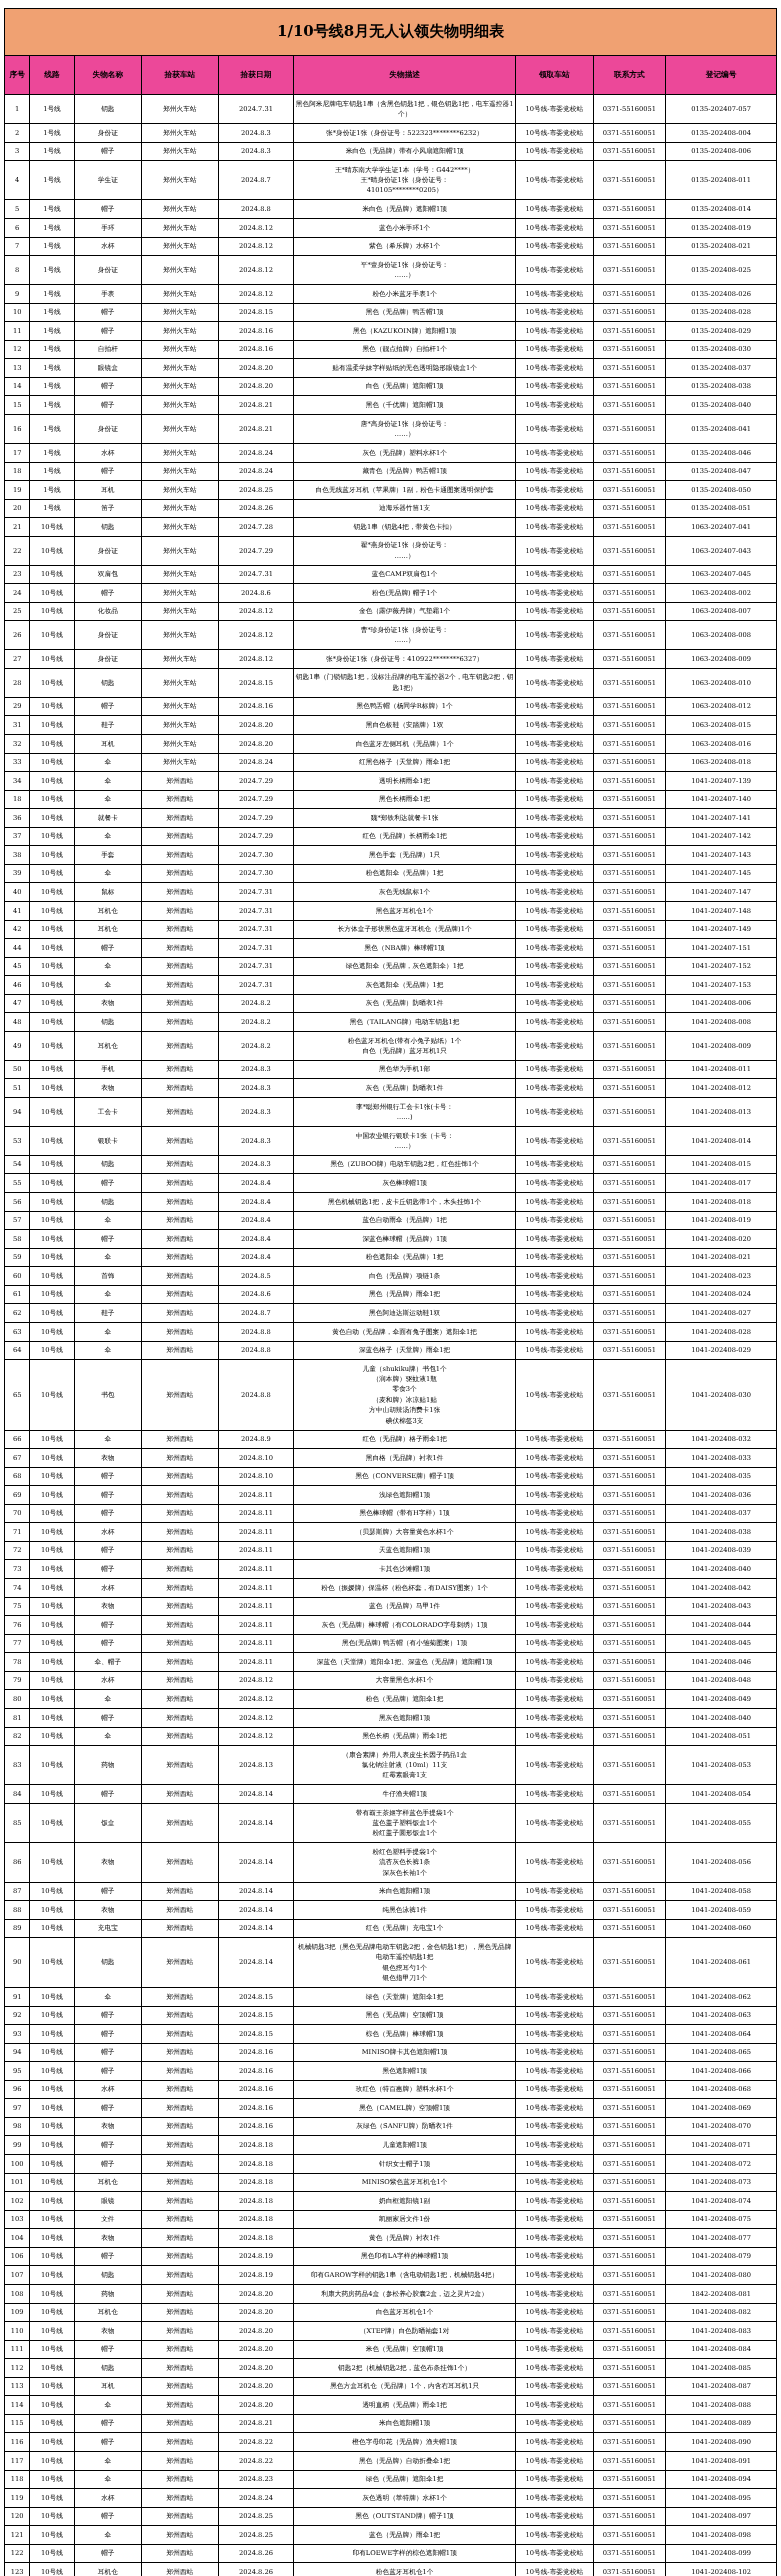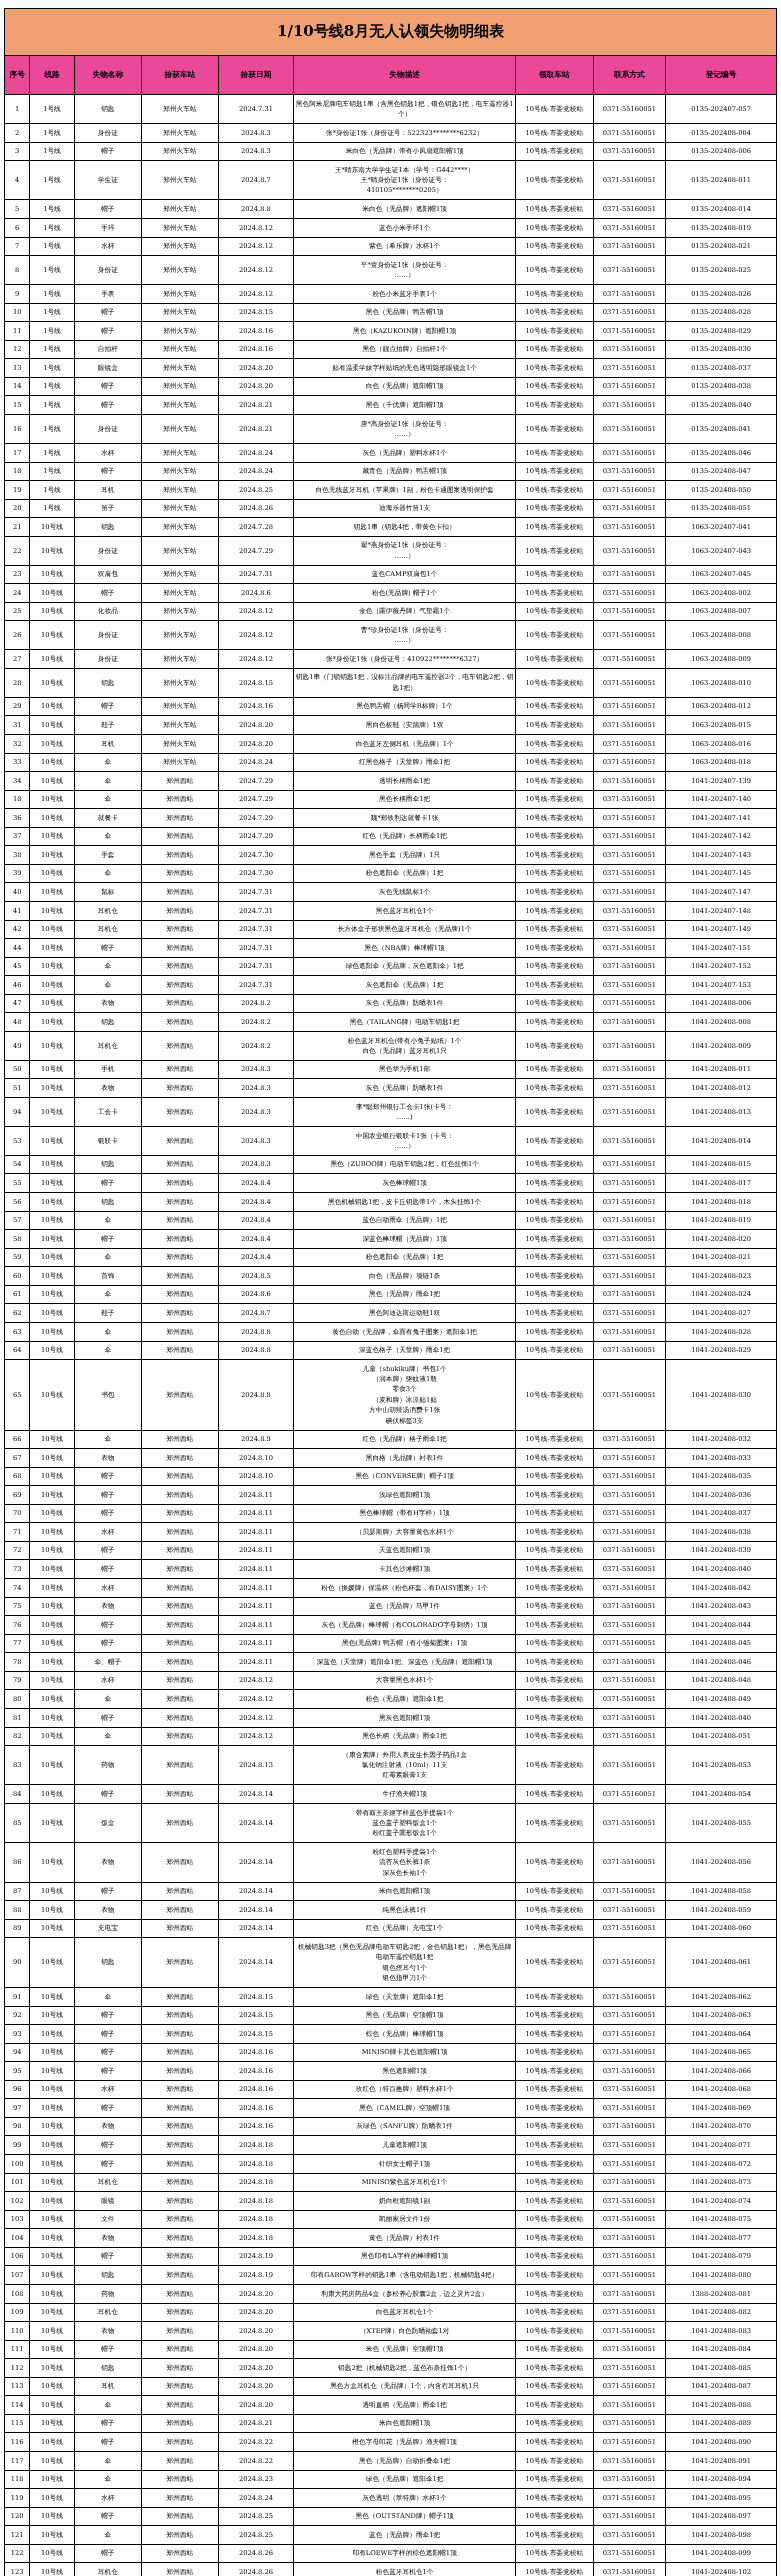--- a/index.html
+++ b/index.html
@@ -1217,21 +1217,21 @@
         </tr>
         <tr>
           <td class="c0">108</td>
           <td class="c1">10号线</td>
           <td class="c2">药物</td>
           <td class="c3">郑州西站</td>
           <td class="c4">2024.8.20</td>
           <td class="c5">利康大药房药品4盒（参松养心胶囊2盒，迈之灵片2盒）</td>
           <td class="c6">10号线-市委党校站</td>
           <td class="c7">0371-55160051</td>
-          <td class="c8">1388-202408-081</td>
+          <td class="c8">1842-202408-081</td>
         </tr>
         <tr>
           <td class="c0">109</td>
           <td class="c1">10号线</td>
           <td class="c2">耳机仓</td>
           <td class="c3">郑州西站</td>
           <td class="c4">2024.8.20</td>
           <td class="c5">白色蓝牙耳机仓1个</td>
           <td class="c6">10号线-市委党校站</td>
           <td class="c7">0371-55160051</td>

